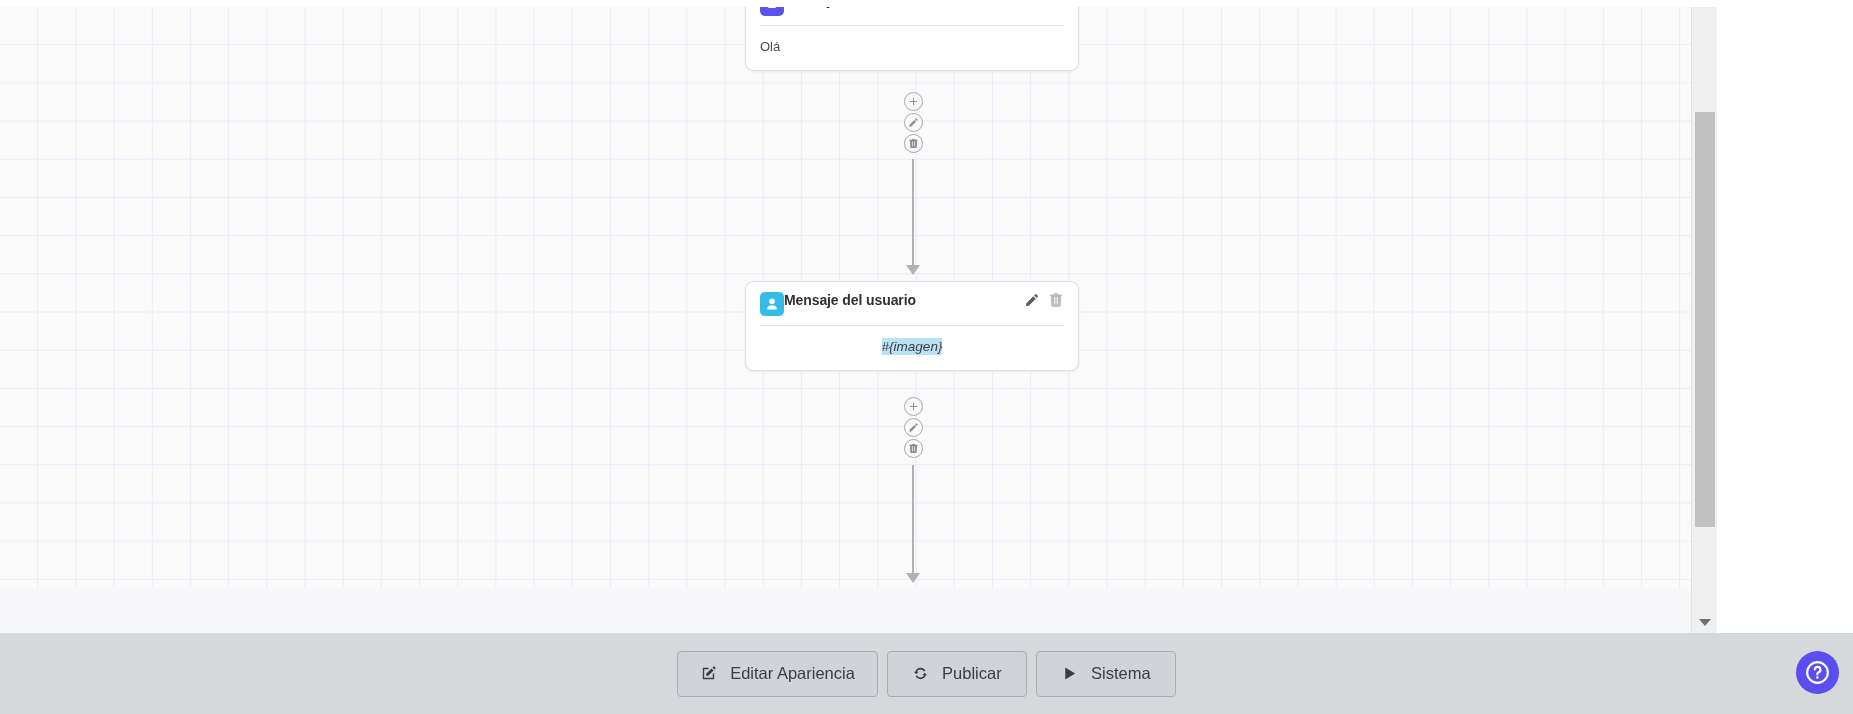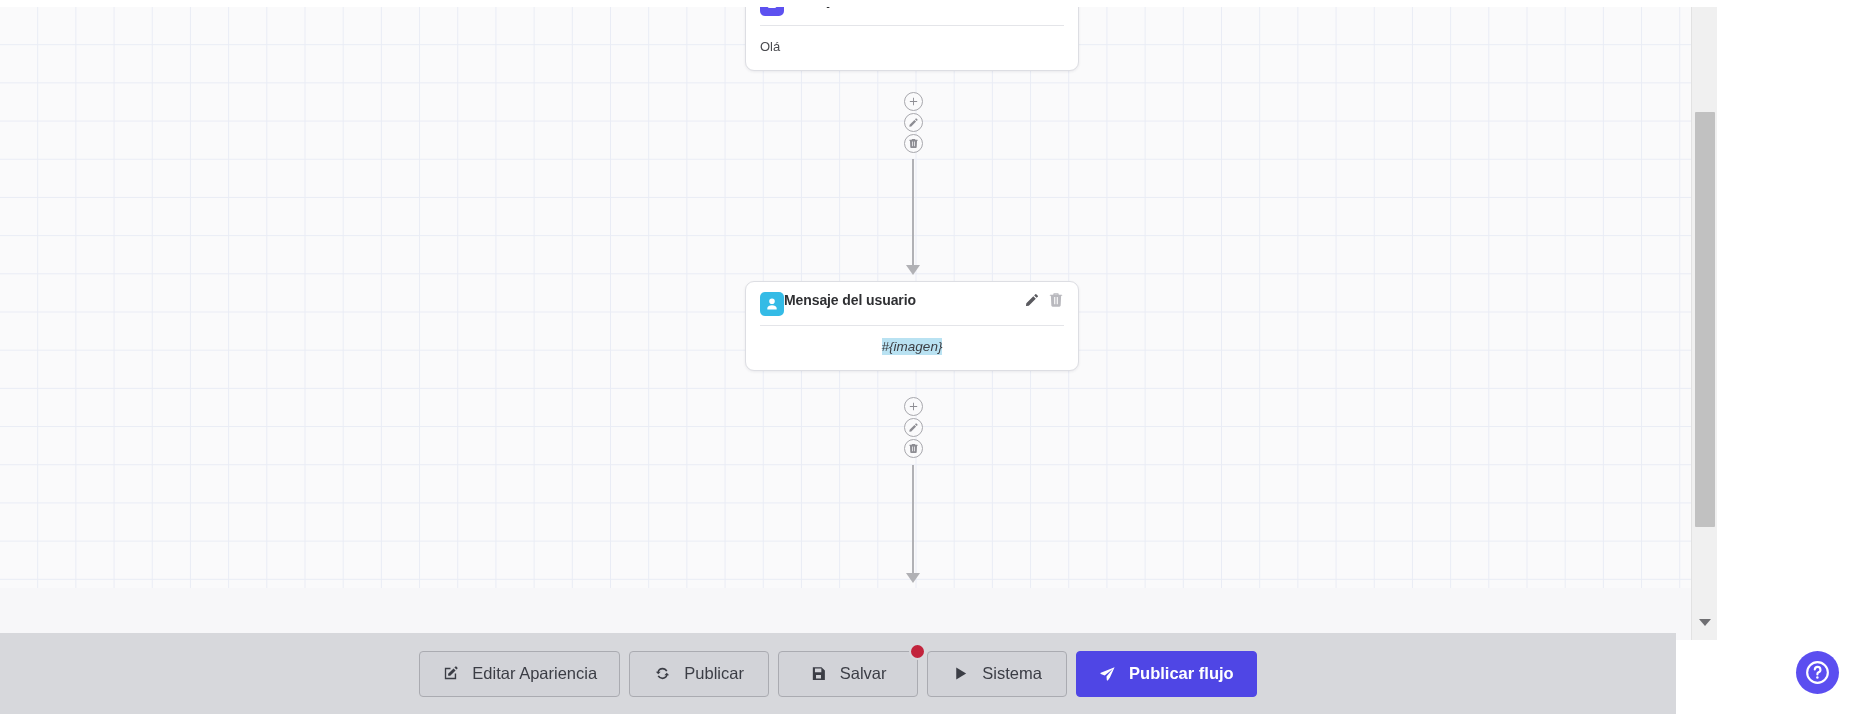--- a/index.html
+++ b/index.html
@@ -172,21 +172,21 @@
     width: 0; height: 0;
     border-left: 6px solid transparent;
     border-right: 6px solid transparent;
     border-top: 7px solid #6f6f72;
   }
 
   
   #bottom-toolbar {
     position: absolute;
     left: 0; top: 633px;
-    width: 1676px; height: 81px;
+    width: 1853px; height: 81px;
     background: #d7d8dc;
     display: flex;
     align-items: center;
     justify-content: center;
     gap: 9px;
   }
 
   .tb-btn {
     position: relative;
     height: 46px;
@@ -356,41 +356,28 @@
     <span>Editar Apariencia</span>
   </button>
 
   <button class="tb-btn">
     <svg viewBox="0 0 24 24">
       <path d="M12 4a8 8 0 0 1 7 4.1l-2 1.1A5.7 5.7 0 0 0 12 6.3c-2.2 0-4.1 1.3-5 3.1h2.4L6 13.2 2.6 9.4h2.1A7.9 7.9 0 0 1 12 4zm0 16a8 8 0 0 1-7-4.1l2-1.1a5.7 5.7 0 0 0 5 2.9c2.2 0 4.1-1.3 5-3.1h-2.4l3.4-3.8 3.4 3.8h-2.1A7.9 7.9 0 0 1 12 20z"></path>
     </svg>
     <span>Publicar</span>
   </button>
 
-  <button class="tb-btn">
-    <svg viewBox="0 0 24 24">
-      <path d="M4 3h12.2L21 7.8V21H4V3zm3 1.9v5.4h9V4.9H7zm1.5 9.2v5h7v-5h-7z"></path>
-    </svg>
-    <span>Salvar</span>
-    <span class="badge-dot"></span>
-  </button>
 
   <button class="tb-btn">
     <svg viewBox="0 0 24 24">
       <path d="M6 3.5 20 12 6 20.5v-17z"></path>
     </svg>
     <span>Sistema</span>
   </button>
 
-  <button class="tb-btn primary">
-    <svg viewBox="0 0 24 24">
-      <path d="M22 3 2.6 11.1c-.8.3-.8 1.4 0 1.7L8 14.8 19.4 5.6 10.6 16.3l.4 4.8c.1.9 1.2 1.2 1.7.5l2.6-3.5L22 3z"></path>
-    </svg>
-    <span>Publicar flujo</span>
-  </button>
 
 </div>
 
 <div id="help-button">
   <svg viewBox="0 0 24 24">
     <circle cx="12" cy="12" r="9.2" stroke-width="1.9"></circle>
     <path d="M9.6 9.3a2.5 2.5 0 1 1 3.2 2.6c-.6.2-.9.8-.9 1.4v.5" stroke-width="1.9" stroke-linecap="round"></path>
     <circle cx="11.9" cy="16.5" r="1.1" fill="#ffffff" stroke="none"></circle>
   </svg>
 </div>

